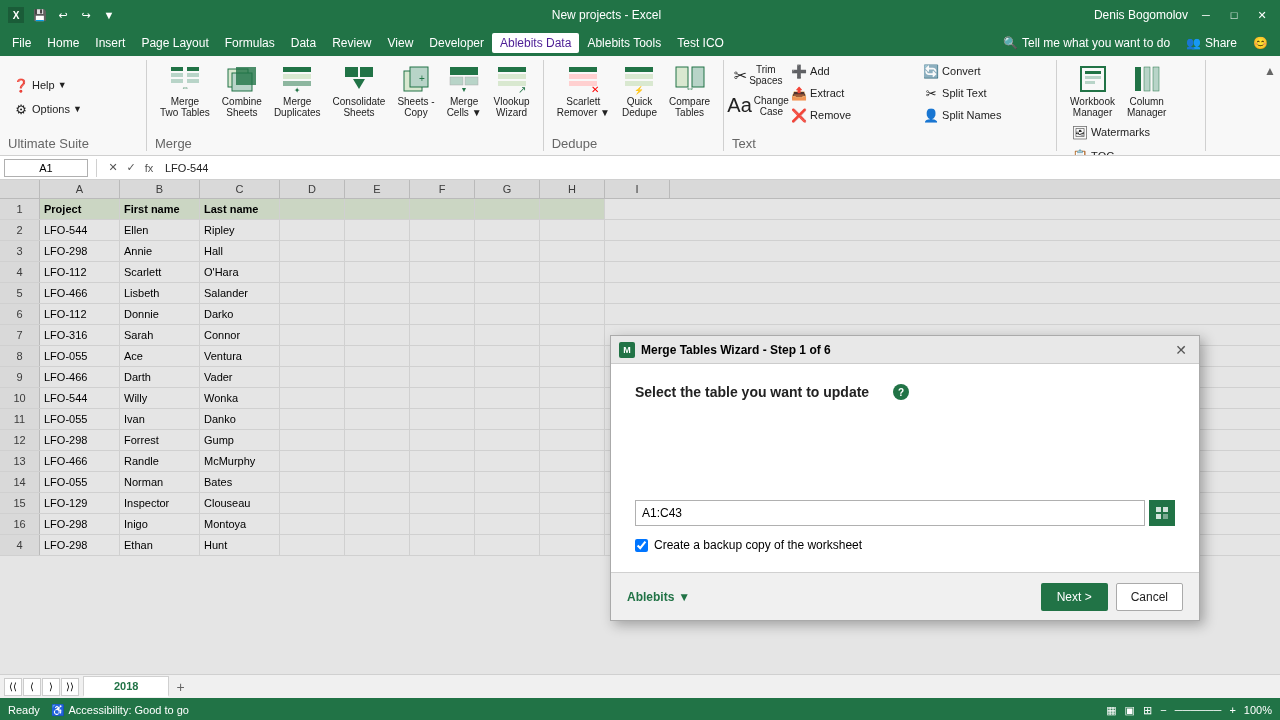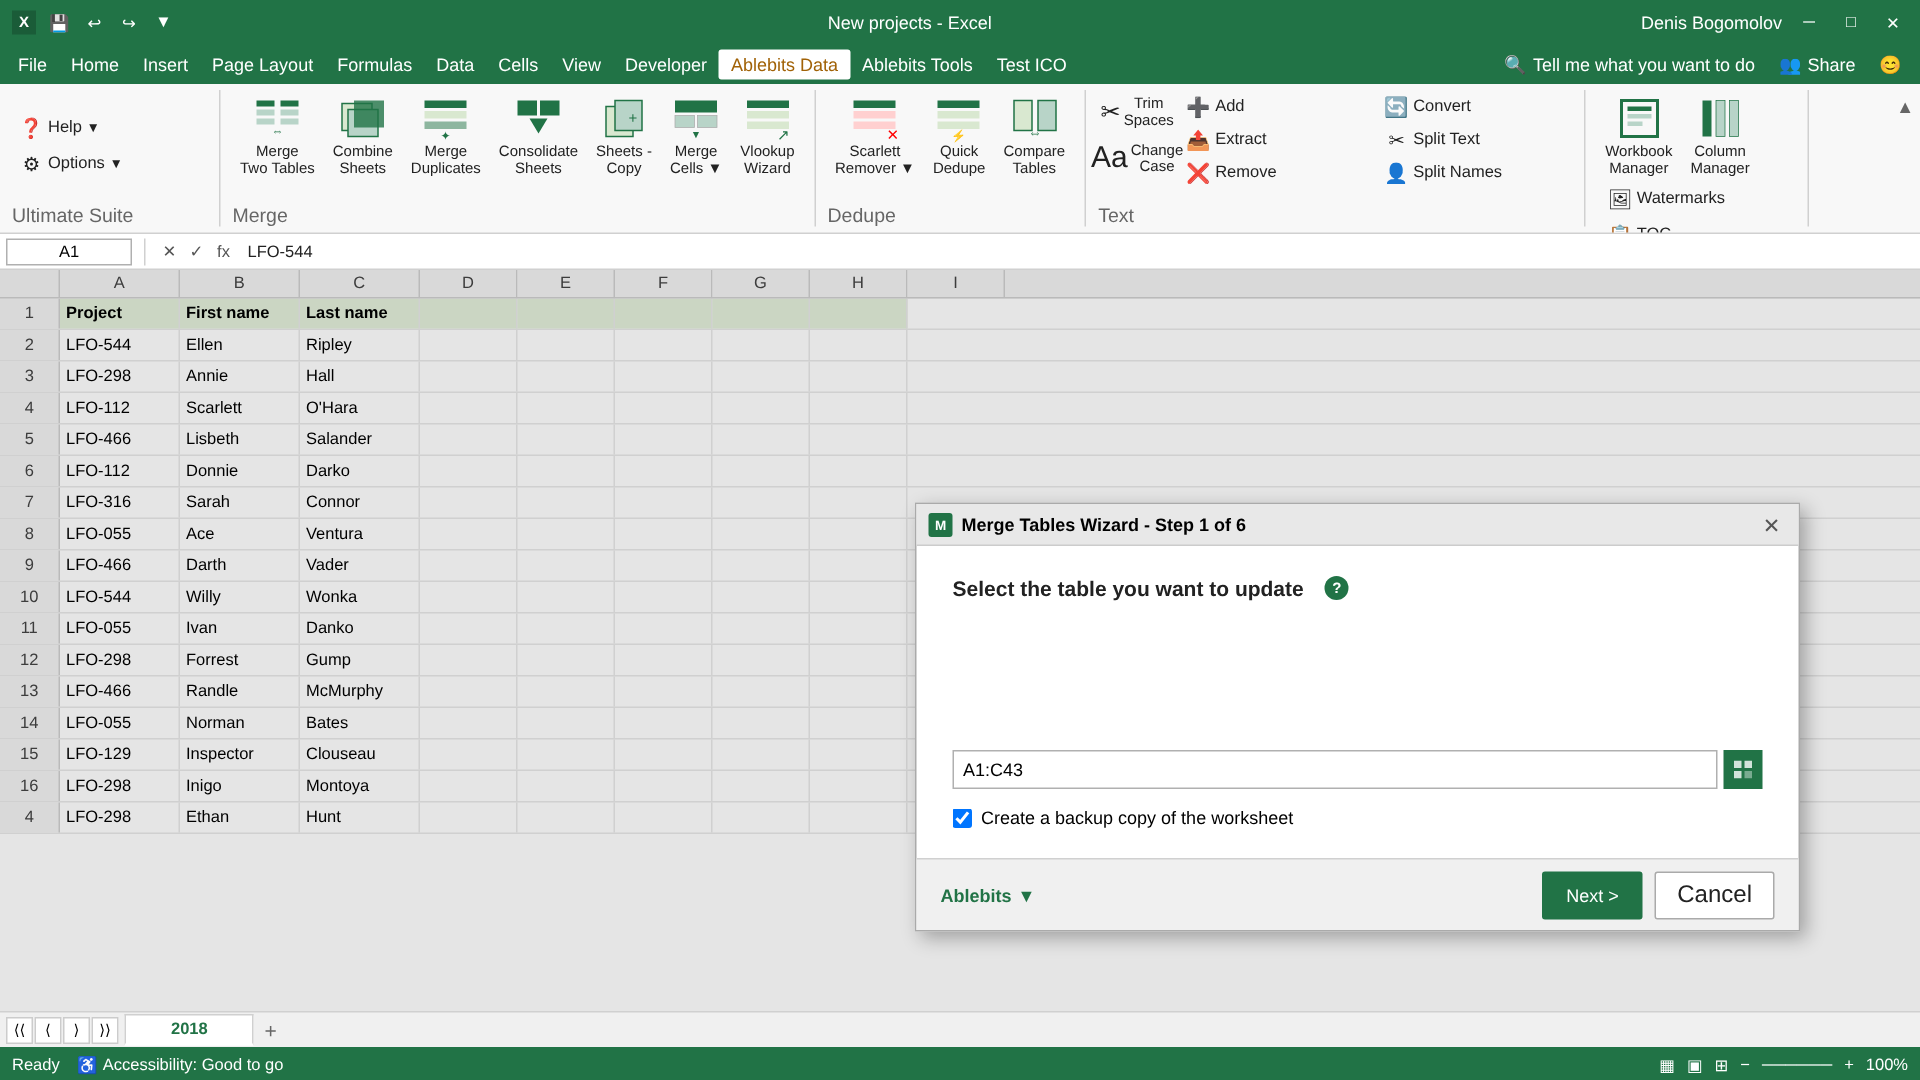--- a/index.html
+++ b/index.html
@@ -30,21 +30,21 @@
       align-items: center;
       padding: 0 4px;
       color: white;
       font-size: 12px;
     }
     .menu-item {
       padding: 3px 8px;
       cursor: pointer;
       border-radius: 2px;
     }
-    .menu-item.active { background: white; color: #a16207; }
+    .menu-item.active { background: white; color: #4c1d95; }
 
     
     .ribbon {
       height: 100px;
       background: #f8f8f8;
       border-bottom: 1px solid #d0d0d0;
       display: flex;
       flex-direction: column;
     }
     .ribbon-content {
@@ -292,21 +292,21 @@
       padding: 20px 24px;
       flex: 1;
     }
     .dialog-subtitle {
       font-size: 14px;
       font-weight: 600;
       margin-bottom: 20px;
       color: #222;
       display: flex;
       align-items: center;
-      gap: 14px;
+      gap: 24px;
     }
     .help-icon {
       width: 16px; height: 16px;
       background: #217346;
       color: white;
       border-radius: 50%;
       display: flex; align-items: center; justify-content: center;
       font-size: 10px;
       font-weight: bold;
       cursor: pointer;
@@ -370,21 +370,21 @@
       padding: 6px 16px;
       font-size: 12px;
       cursor: pointer;
       border-radius: 2px;
     }
     .btn-cancel {
       background: white;
       color: #222;
       border: 1px solid #aaa;
       padding: 6px 14px;
-      font-size: 16px;
+      font-size: 12px;
       cursor: pointer;
       border-radius: 2px;
     }
   </style>
 </head>
 <body>
 
 <div class="title-bar">
   <div class="title-bar-left">
     <div class="title-icon">X</div>
@@ -404,21 +404,21 @@
   </div>
 </div>
 
 <div class="menu-bar">
   <div class="menu-item">File</div>
   <div class="menu-item">Home</div>
   <div class="menu-item">Insert</div>
   <div class="menu-item">Page Layout</div>
   <div class="menu-item">Formulas</div>
   <div class="menu-item">Data</div>
-  <div class="menu-item">Cells</div>
+  <div class="menu-item">Review</div>
   <div class="menu-item">View</div>
   <div class="menu-item">Developer</div>
   <div class="menu-item active">Ablebits Data</div>
   <div class="menu-item">Ablebits Tools</div>
   <div class="menu-item">Test ICO</div>
   <div style="flex:1"></div>
   <div class="menu-item" style="display:flex;align-items:center;gap:4px;">
     <span>🔍</span> 
       <span>Tell me what you want to do</span>
   </div>

